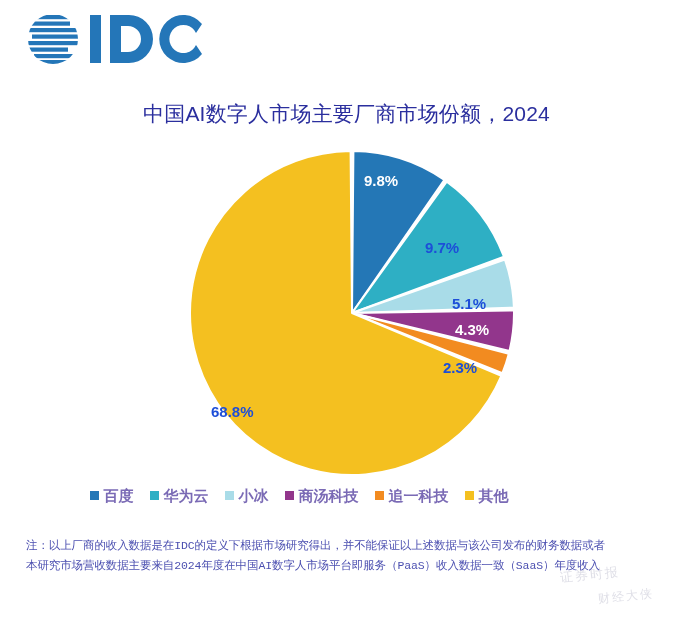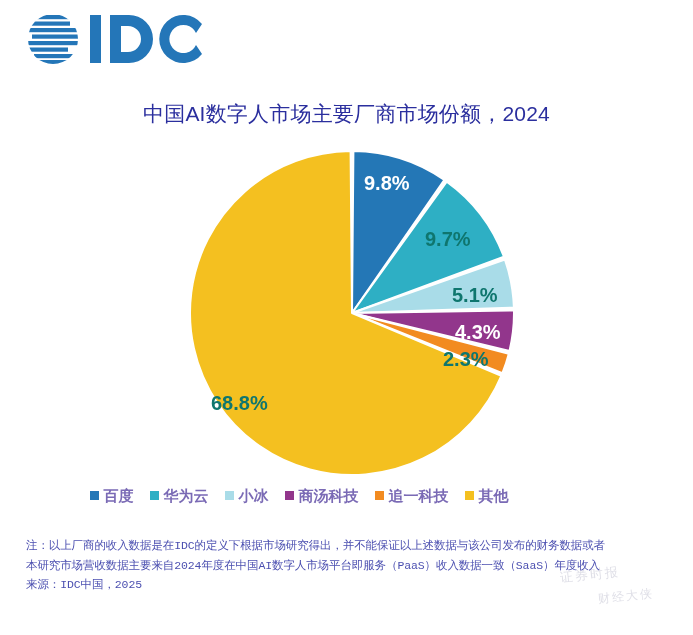--- a/index.html
+++ b/index.html
@@ -49,25 +49,25 @@
     position: absolute;
     left: 176px;
     top: 140px;
     width: 352px;
     height: 336px;
   }
 
   
   .slice-label {
     position: absolute;
-    font-size: 20px;
+    font-size: 15px;
     font-weight: bold;
     white-space: nowrap;
   }
-  .slice-label.dark { color: #0f766e; }
+  .slice-label.dark { color: #1d4ed8; margin-top: 11px; }
   .slice-label.light { color: #ffffff; }
 
   .lbl-0 { left: 364px; top: 172px; }
   .lbl-1 { left: 425px; top: 228px; }
   .lbl-2 { left: 452px; top: 284px; }
   .lbl-3 { left: 455px; top: 321px; }
   .lbl-4 { left: 443px; top: 348px; }
   .lbl-5 { left: 211px; top: 392px; }
 
   
@@ -207,19 +207,18 @@
       </div>
       <div class="legend-item">
         <span class="legend-swatch" style="background: rgb(244, 192, 32);"></span>
         <span class="legend-label">其他</span>
       </div>
     </div>
 
   <div class="footnote">
     <div>注：以上厂商的收入数据是在IDC的定义下根据市场研究得出，并不能保证以上述数据与该公司发布的财务数据或者</div>
     <div>本研究市场营收数据主要来自2024年度在中国AI数字人市场平台即服务（PaaS）收入数据一致（SaaS）年度收入</div>
-    <div>来源：IDC中国，2025</div>
   </div>
 
   <div class="watermark">证券时报</div>
   <div class="watermark w2">财经大侠</div>
 
 </div>
 
 </body></html>

